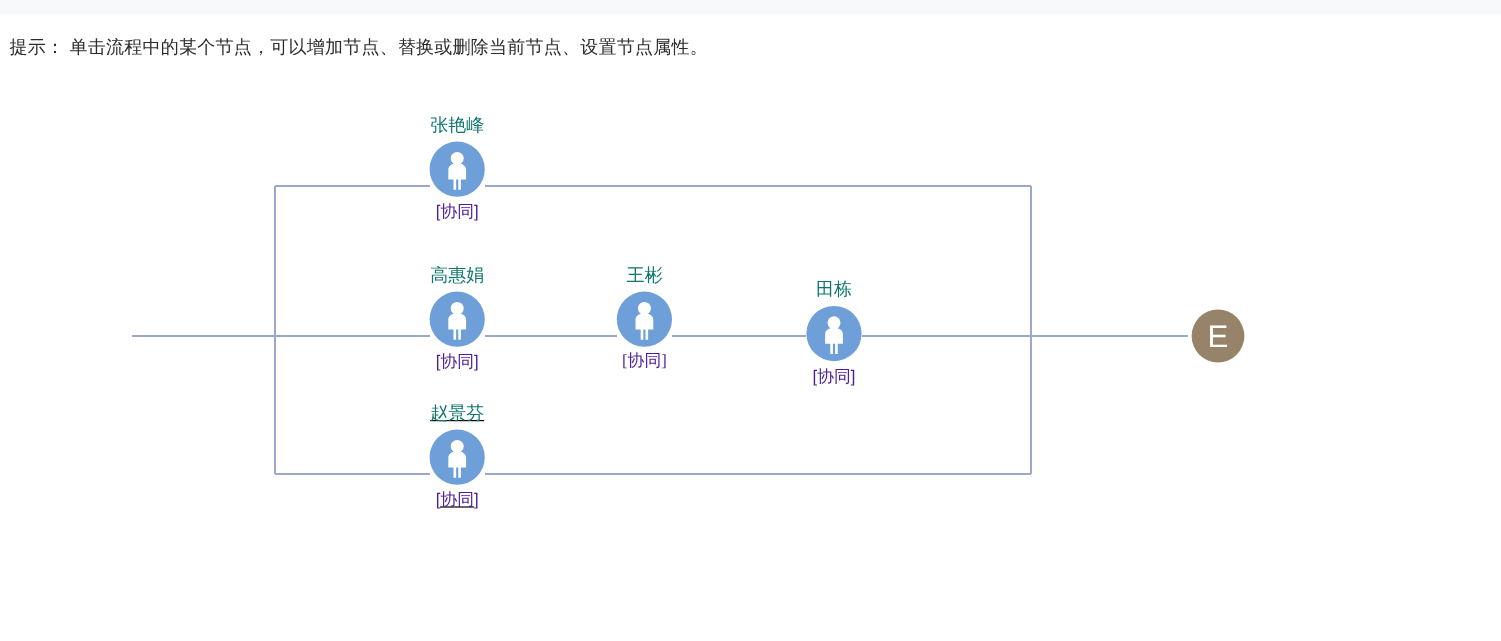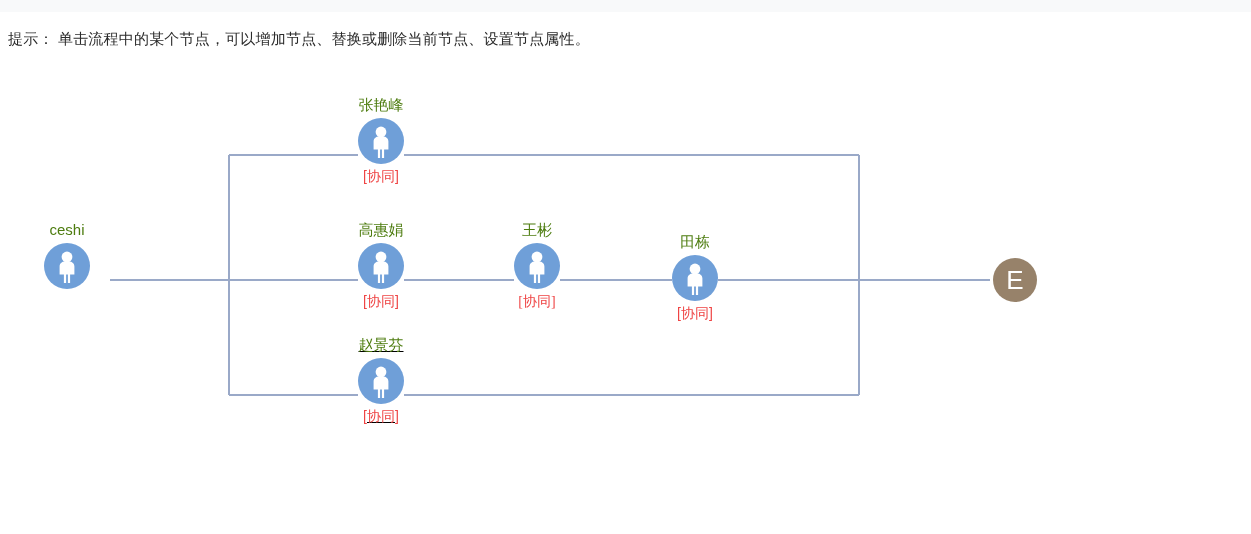--- a/index.html
+++ b/index.html
@@ -53,35 +53,35 @@
     width: 1251px;
     height: 472px;
   }
   .node {
     position: absolute;
     width: 120px;
     text-align: center;
   }
   .node-name {
     font-size: 15px;
-    color: #4d7c0f;
+    color: #0f766e;
     line-height: 20px;
     height: 20px;
     white-space: nowrap;
     overflow: visible;
   }
   .avatar {
     width: 48px;
     height: 48px;
     margin: 2px auto 0 auto;
     display: block;
   }
   .node-type {
     font-size: 14px;
-    color: #ef4444;
+    color: #4c1d95;
     line-height: 19px;
     height: 19px;
     margin-top: 2px;
     white-space: nowrap;
   }
   .end-node {
     position: absolute;
     width: 120px;
     text-align: center;
   }
@@ -122,29 +122,20 @@
 
       <line x1="859" y1="93" x2="859" y2="333"></line>
 
       <line x1="404" y1="218" x2="514" y2="218"></line>
       <line x1="560" y1="218" x2="672" y2="218"></line>
       <line x1="718" y1="218" x2="859" y2="218"></line>
       <line x1="859" y1="218" x2="990" y2="218"></line>
     </g>
   </svg>
 
-  <div class="node" style="left:7px; top:158px;">
-    <div class="node-name">ceshi</div>
-    <svg class="avatar" viewBox="0 0 48 48" xmlns="http://www.w3.org/2000/svg">
-      <circle cx="24" cy="24" r="23" fill="#6f9fd8"></circle>
-      <circle cx="24" cy="15" r="5.4" fill="#ffffff"></circle>
-      <path d="M16.6 24.4c0-3.2 3.1-5.3 7.4-5.3s7.4 2.1 7.4 5.3v8.1h-4.3v8.6h-2.2v-8.6h-1.8v8.6h-2.2v-8.6h-4.3z" fill="#ffffff"></path>
-    </svg>
-    <div class="node-type spacer-name"></div>
-  </div>
 
   <div class="node" style="left:321px; top:33px;">
     <div class="node-name">张艳峰</div>
     <svg class="avatar" viewBox="0 0 48 48" xmlns="http://www.w3.org/2000/svg">
       <circle cx="24" cy="24" r="23" fill="#6f9fd8"></circle>
       <circle cx="24" cy="15" r="5.4" fill="#ffffff"></circle>
       <path d="M16.6 24.4c0-3.2 3.1-5.3 7.4-5.3s7.4 2.1 7.4 5.3v8.1h-4.3v8.6h-2.2v-8.6h-1.8v8.6h-2.2v-8.6h-4.3z" fill="#ffffff"></path>
     </svg>
     <div class="node-type">[协同]</div>
   </div>

